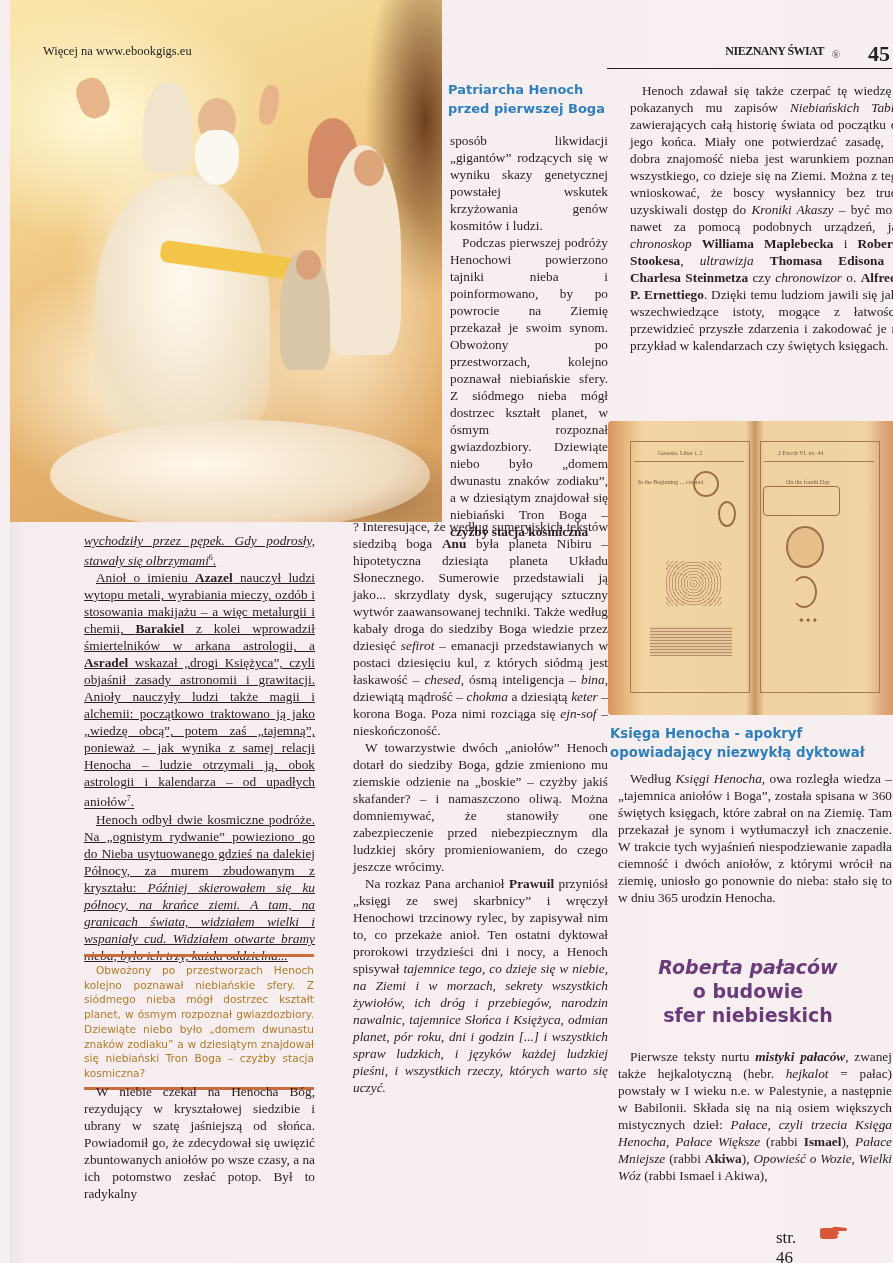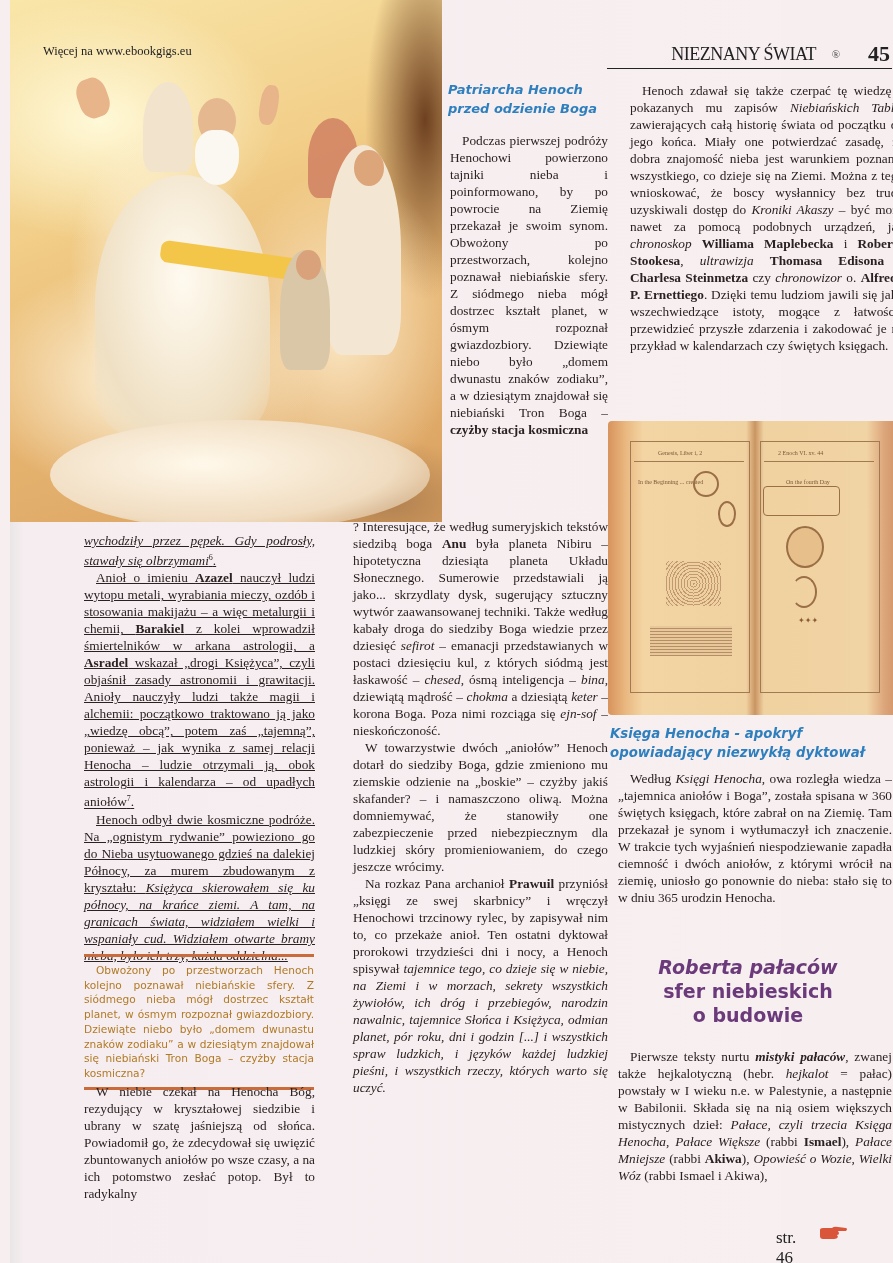--- a/index.html
+++ b/index.html
@@ -10,24 +10,24 @@
       radial-gradient(ellipse 170px 120px at 135px 380px,#fff6e0 0%,rgba(255,246,224,0) 100%),
       radial-gradient(ellipse 120px 160px at 330px 330px,#fbe7c4 0%,rgba(251,231,196,0) 100%),
       radial-gradient(ellipse 90px 150px at 150px 270px,#fff3dc 0%,rgba(255,243,220,0) 100%),
       radial-gradient(ellipse 180px 120px at 90px 120px,#fff9d8 0%,rgba(255,249,216,0) 100%),
       radial-gradient(ellipse 60px 180px at 415px 120px,#6e4020 0%,rgba(110,64,32,0) 100%),
       radial-gradient(ellipse 100px 60px at 380px 500px,#b08050 0%,rgba(176,128,80,0) 100%),
       linear-gradient(160deg,#f9e6a9 0%,#f2cf8a 35%,#e8b772 60%,#d9a060 100%);}
   .hero .fig{position:absolute;border-radius:50% 50% 20% 20%;}
   .watermark{position:absolute;left:33px;top:44px;font-size:12.5px;color:#222;font-family:"Liberation Serif",serif;}
   .header{position:absolute;left:597px;top:40px;width:285px;height:28px;border-bottom:1.5px solid #222;}
-  .header .mag{position:absolute;right:76px;top:4px;font-family:"Liberation Serif",serif;font-weight:normal;font-size:18px;letter-spacing:-0.5px;color:#222;}
+  .header .mag{position:absolute;right:68px;top:4px;font-family:"Liberation Serif",serif;font-weight:bold;font-size:12px;letter-spacing:-0.5px;color:#222;}
   .header .logo{position:absolute;right:52px;top:8px;font-size:11px;color:#444;}
   .header .num{position:absolute;right:2px;top:1px;font-family:"Liberation Serif",serif;font-weight:bold;font-size:22px;color:#222;}
-  .blue-head{font-family:"DejaVu Sans","Liberation Sans",sans-serif;font-style:italic;font-weight:bold;color:#2e7fbd;}
+  .blue-head{font-family:"DejaVu Sans","Liberation Sans",sans-serif;font-weight:bold;color:#2e7fbd;}
   .col{position:absolute;font-size:13.3px;line-height:17px;text-align:justify;}
   .col p{margin:0;text-indent:12px;}
   .col p.noind{text-indent:0;}
   b{font-weight:bold;}
   i{font-style:italic;}
   .caption-title{position:absolute;left:438px;top:80px;width:160px;font-size:13px;line-height:19px;}
   .callout{position:absolute;left:74px;top:954px;width:230px;border-top:3px solid #c96b3a;border-bottom:3px solid #c96b3a;padding:6px 0 6px 0;font-family:"DejaVu Sans","Liberation Sans",sans-serif;font-size:10.6px;line-height:14.7px;color:#b07a25;text-align:justify;}
   .callout p{margin:0;text-indent:12px;}
   .book{position:absolute;left:598px;top:421px;width:294px;height:294px;background:linear-gradient(90deg,#d8935c 0%,#e9b880 6%,#f3d5a3 12%,#f0d1a0 47%,#c99562 50%,#f0d1a0 53%,#f1d4a4 88%,#dca57a 94%,#cf8d62 100%);border-radius:4px;overflow:hidden;}
   .book .pg{position:absolute;top:20px;width:118px;height:250px;border:1px solid #a27a52;}
@@ -66,37 +66,38 @@
   </div>
 
   <div class="header">
     <span class="mag">NIEZNANY ŚWIAT</span>
     <span class="logo">®</span>
     <span class="num">45</span>
   </div>
 
   <div class="caption-title blue-head">
     <div>Patriarcha Henoch</div>
-    <div>przed odzienie Boga</div>
+    <div>przed pierwszej Boga</div>
   </div>
 
   <div class="col" style="left:440px;top:132px;width:158px;">
+    <p class="noind">sposób likwidacji „gigantów” rodzących się w wyniku skazy genetycznej powstałej wskutek krzyżowania genów kosmitów i ludzi.</p>
     <p><span>Podczas pierwszej podróży Henochowi powierzono tajniki nieba i poinformowano, by po powrocie na Ziemię przekazał je swoim synom. Obwożony po przestworzach, kolejno poznawał niebiańskie sfery. Z siódmego nieba mógł dostrzec kształt planet, w ósmym rozpoznał gwiazdozbiory. Dziewiąte niebo było „domem dwunastu znaków zodiaku”, a w dziesiątym znajdował się niebiański Tron Boga – </span><b>czyżby stacja kosmiczna</b></p>
   </div>
 
   <div class="col" style="left:343px;top:518px;width:255px;">
     <p class="noind"><span>? Interesujące, że według sumeryjskich tekstów siedzibą boga </span><b>Anu</b><span> była planeta Nibiru – hipotetyczna dziesiąta planeta Układu Słonecznego. Sumerowie przedstawiali ją jako... skrzydlaty dysk, sugerujący sztuczny wytwór zaawansowanej techniki. Także według kabały droga do siedziby Boga wiedzie przez dziesięć </span><i>sefirot</i><span> – emanacji przedstawianych w postaci dziesięciu kul, z których siódmą jest łaskawość – </span><i>chesed</i><span>, ósmą inteligencja – </span><i>bina</i><span>, dziewiątą mądrość – </span><i>chokma</i><span> a dziesiątą </span><i>keter</i><span> – korona Boga. Poza nimi rozciąga się </span><i>ejn-sof</i><span> – nieskończoność.</span></p>
     <p>W towarzystwie dwóch „aniołów” Henoch dotarł do siedziby Boga, gdzie zmieniono mu ziemskie odzienie na „boskie” – czyżby jakiś skafander? – i namaszczono oliwą. Można domniemywać, że stanowiły one zabezpieczenie przed niebezpiecznym dla ludzkiej skóry promieniowaniem, do czego jeszcze wrócimy.</p>
     <p><span>Na rozkaz Pana archanioł </span><b>Prawuil</b><span> przyniósł „księgi ze swej skarbnicy” i wręczył Henochowi trzcinowy rylec, by zapisywał nim to, co przekaże anioł. Ten ostatni dyktował prorokowi trzydzieści dni i nocy, a Henoch spisywał </span><i>tajemnice tego, co dzieje się w niebie, na Ziemi i w morzach, sekrety wszystkich żywiołów, ich dróg i przebiegów, narodzin nawalnic, tajemnice Słońca i Księżyca, odmian planet, pór roku, dni i godzin [...] i wszystkich spraw ludzkich, i języków każdej ludzkiej pieśni, i wszystkich rzeczy, których warto się uczyć.</i></p>
   </div>
 
   <div class="col" style="left:74px;top:532px;width:231px;text-decoration:underline;">
     <p class="noind"><i>wychodziły przez pępek. Gdy podrosły, stawały się olbrzymami</i><sup style="font-size:8px;">6</sup>.</p>
     <p><span>Anioł o imieniu </span><b>Azazel</b><span> nauczył ludzi wytopu metali, wyrabiania mieczy, ozdób i stosowania makijażu – a więc metalurgii i chemii, </span><b>Barakiel</b><span> z kolei wprowadził śmiertelników w arkana astrologii, a </span><b>Asradel</b><span> wskazał „drogi Księżyca”, czyli objaśnił zasady astronomii i grawitacji. Anioły nauczyły ludzi także magii i alchemii: początkowo traktowano ją jako „wiedzę obcą”, potem zaś „tajemną”, ponieważ – jak wynika z samej relacji Henocha – ludzie otrzymali ją, obok astrologii i kalendarza – od upadłych aniołów</span><sup style="font-size:8px;">7</sup><span>.</span></p>
-    <p><span>Henoch odbył dwie kosmiczne podróże. Na „ognistym rydwanie” powieziono go do Nieba usytuowanego gdzieś na dalekiej Północy, za murem zbudowanym z kryształu: </span><i>Księżyca skierowałem się ku północy, na krańce ziemi. A tam, na granicach świata, widziałem wielki i wspaniały cud. Widziałem otwarte bramy nieba, było ich trzy, każda oddzielna...</i></p>
+    <p><span>Henoch odbył dwie kosmiczne podróże. Na „ognistym rydwanie” powieziono go do Nieba usytuowanego gdzieś na dalekiej Północy, za murem zbudowanym z kryształu: </span><i>Później skierowałem się ku północy, na krańce ziemi. A tam, na granicach świata, widziałem wielki i wspaniały cud. Widziałem otwarte bramy nieba, było ich trzy, każda oddzielna...</i></p>
   </div>
 
   <div class="callout">
     <p>Obwożony po przestworzach Henoch kolejno poznawał niebiańskie sfery. Z siódmego nieba mógł dostrzec kształt planet, w ósmym rozpoznał gwiazdozbiory. Dziewiąte niebo było „domem dwunastu znaków zodiaku” a w dziesiątym znajdował się niebiański Tron Boga – czyżby stacja kosmiczna?</p>
   </div>
 
   <div class="col" style="left:74px;top:1083px;width:231px;">
     <p>W niebie czekał na Henocha Bóg, rezydujący w kryształowej siedzibie i ubrany w szatę jaśniejszą od słońca. Powiadomił go, że zdecydował się uwięzić zbuntowanych aniołów po wsze czasy, a na ich potomstwo zesłać potop. Był to radykalny</p>
   </div>
 
@@ -124,22 +125,22 @@
   </div>
 
   <div class="book-caption blue-head">Księga Henocha - apokryf opowiadający niezwykłą dyktował</div>
 
   <div class="col" style="left:608px;top:770px;width:274px;">
     <p><span>Według </span><i>Księgi Henocha</i><span>, owa rozległa wiedza – „tajemnica aniołów i Boga”, została spisana w 360 świętych księgach, które zabrał on na Ziemię. Tam przekazał je synom i wytłumaczył ich znaczenie. W trakcie tych wyjaśnień niespodziewanie zapadła ciemność i dwóch aniołów, z którymi wrócił na ziemię, uniosło go ponownie do nieba: stało się to w dniu 365 urodzin Henocha.</span></p>
   </div>
 
   <div class="section-head">
     <div class="l1">Roberta pałaców</div>
+    <div>o budowie</div>
     <div>sfer niebieskich</div>
-    <div>o budowie</div>
   </div>
 
   <div class="col" style="left:608px;top:1048px;width:274px;">
     <p><span>Pierwsze teksty nurtu </span><b><i>mistyki pałaców</i></b><span>, zwanej także hejkalotyczną (hebr. </span><i>hejkalot</i><span> = pałac) powstały w I wieku n.e. w Palestynie, a następnie w Babilonii. Składa się na nią osiem większych mistycznych dzieł: </span><i>Pałace, czyli trzecia Księga Henocha</i><span>, </span><i>Pałace Większe</i><span> (rabbi </span><b>Ismael</b><span>), </span><i>Pałace Mniejsze</i><span> (rabbi </span><b>Akiwa</b><span>), </span><i>Opowieść o Wozie</i><span>, </span><i>Wielki Wóz</i><span> (rabbi Ismael i Akiwa),</span></p>
   </div>
 
   <div class="footer">str. 46</div>
   <svg class="hand" viewBox="0 0 30 14">
     <path d="M2 4 Q2 2 5 2 L14 2 Q16 0 20 1 L28 2 Q30 3 28 5 L20 5 L21 7 Q21 9 19 9 L20 11 Q19 13 16 13 L5 13 Q2 13 2 10 Z" fill="#d9563a"></path>
   </svg>

